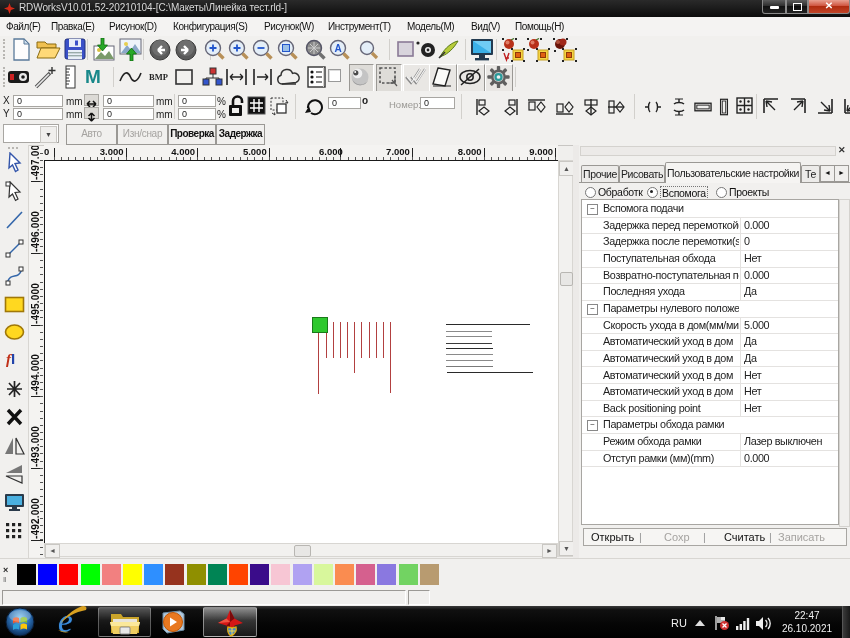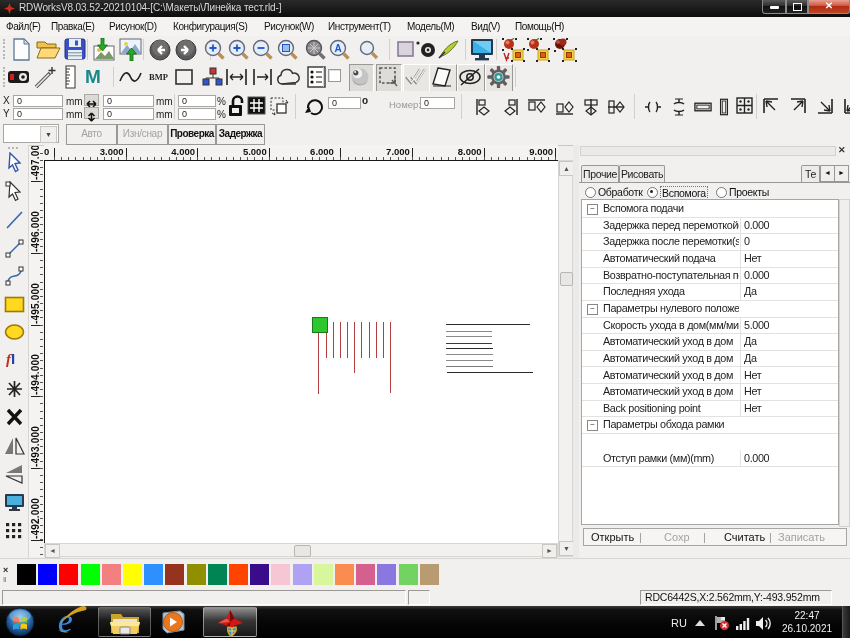--- a/index.html
+++ b/index.html
@@ -78,21 +78,21 @@
 .tbtn{position:absolute;top:1px;height:30px;border-radius:2px;}
 #traytext{color:#eee;font-size:11px;}
 </style>
 </head>
 <body>
 
 <div class="abs" id="titlebar"></div>
 <svg class="abs" id="appicon" viewBox="0 0 12 12">
     <path d="M6 0 L7.6 4.4 L12 6 L7.6 7.6 L6 12 L4.4 7.6 L0 6 L4.4 4.4 Z" fill="#d42a18"></path>
   </svg>
-<div class="abs" id="titletext">RDWorksV8.03.52-20210104-[C:\Макеты\Линейка тест.rld-]</div>
+<div class="abs" id="titletext">RDWorksV10.01.52-20210104-[C:\Макеты\Линейка тест.rld-]</div>
 <div class="abs winbtn" id="btnmin">
     <div style="width:9px;height:3px;background:#fff;margin:6px auto 0;border-radius:1px;"></div>
   </div>
 <div class="abs winbtn" id="btnmax">
     <div style="width:7px;height:6px;border:1.5px solid #fff;margin:2.5px auto 0;background:rgba(0,0,0,0.2);"></div>
   </div>
 <div class="abs winbtn" id="btnclose">
     <span style="font-size:10px;line-height:12px">✕</span>
   </div>
 
@@ -550,21 +550,21 @@
 <div class="abs" id="rulercorner"></div>
 <div class="abs" id="hruler">
     <div style="position:absolute;left:9.9px;top:3px;width:1px;height:12px;background:#222;"></div>
     <div style="position:absolute;left:81.5px;top:3px;width:1px;height:12px;background:#222;"></div>
     <div style="position:absolute;left:47.5px;top:1px;width:32px;text-align:right;font-size:9.5px;font-weight:bold;color:#111;">3.000</div>
     <div style="position:absolute;left:153.1px;top:3px;width:1px;height:12px;background:#222;"></div>
     <div style="position:absolute;left:119.1px;top:1px;width:32px;text-align:right;font-size:9.5px;font-weight:bold;color:#111;">4.000</div>
     <div style="position:absolute;left:224.7px;top:3px;width:1px;height:12px;background:#222;"></div>
     <div style="position:absolute;left:190.7px;top:1px;width:32px;text-align:right;font-size:9.5px;font-weight:bold;color:#111;">5.000</div>
     <div style="position:absolute;left:296.3px;top:3px;width:1px;height:12px;background:#222;"></div>
-    <div style="position:absolute;left:262px;top:1px;width:32px;text-align:center;font-size:9.5px;font-weight:bold;color:#111;">6.000</div>
+    <div style="position:absolute;left:275px;top:1px;width:32px;text-align:left;font-size:9.5px;font-weight:bold;color:#111;">6.000</div>
     <div style="position:absolute;left:367.9px;top:3px;width:1px;height:12px;background:#222;"></div>
     <div style="position:absolute;left:333.9px;top:1px;width:32px;text-align:right;font-size:9.5px;font-weight:bold;color:#111;">7.000</div>
     <div style="position:absolute;left:439.5px;top:3px;width:1px;height:12px;background:#222;"></div>
     <div style="position:absolute;left:405.5px;top:1px;width:32px;text-align:right;font-size:9.5px;font-weight:bold;color:#111;">8.000</div>
     <div style="position:absolute;left:511.1px;top:3px;width:1px;height:12px;background:#222;"></div>
     <div style="position:absolute;left:477.1px;top:1px;width:32px;text-align:right;font-size:9.5px;font-weight:bold;color:#111;">9.000</div>
     <div style="position:absolute;left:0px;top:1px;font-size:9.5px;font-weight:bold;color:#111;">0</div>
     <div style="position:absolute;left:9.9px;top:12px;width:1px;height:3px;background:#555;"></div>
     <div style="position:absolute;left:17.1px;top:12px;width:1px;height:3px;background:#555;"></div>
     <div style="position:absolute;left:24.2px;top:12px;width:1px;height:3px;background:#555;"></div>
@@ -743,20 +743,21 @@
   <div class="thumb" style="left:249px;top:1px;width:15px;height:10px;"></div>
   <div class="scrbtn" style="right:0;top:0;width:13px;height:12px;line-height:12px;">►</div>
 </div>
 <div class="abs" id="splitter"></div>
 
 <div class="abs" id="rpanel">
   <div class="abs" id="rtopstrip"></div>
   <div class="abs" id="rclose">✕</div>
   <div class="tab" style="left:2px;width:38px;">Прочие</div>
   <div class="tab" style="left:40px;width:46px;">Рисовать</div>
+  <div class="tab active" style="left:86px;width:136px;">Пользовательские настройки</div>
   <div class="tab" style="left:222px;width:19px;overflow:hidden;">Те</div>
   <div class="abs" id="tabline"></div>
   <div class="spin" style="left:241px;">◄</div>
   <div class="spin" style="left:255px;">►</div>
   <div class="radio" style="left:6px;top:42px;"></div>
     <div class="rlabel" style="left:19px;top:41px;">Обработк</div>
   <div class="radio sel" style="left:68px;top:42px;"></div>
     <div class="rlabel" style="left:81px;top:41px;border:1px dotted #777;padding:0 1px;">Вспомога</div>
   <div class="radio" style="left:137px;top:42px;"></div>
     <div class="rlabel" style="left:150px;top:41px;">Проекты</div>
@@ -769,21 +770,21 @@
         <div class="nm">Задержка перед перемоткой(s)</div>
         <div class="vline"></div>
         <div class="val">0.000</div>
       </div>
       <div class="trow" style="top:33.3px;">
         <div class="nm">Задержка после перемотки(s)</div>
         <div class="vline"></div>
         <div class="val">0</div>
       </div>
       <div class="trow" style="top:49.949999999999996px;">
-        <div class="nm">Автоматический подача</div>
+        <div class="nm">Поступательная обхода</div>
         <div class="vline"></div>
         <div class="val">Нет</div>
       </div>
       <div class="trow" style="top:66.6px;">
         <div class="nm">Возвратно-поступательная под</div>
         <div class="vline"></div>
         <div class="val">0.000</div>
       </div>
       <div class="trow" style="top:83.25px;">
         <div class="nm">Последняя ухода</div>
@@ -820,20 +821,25 @@
         <div class="val">Нет</div>
       </div>
       <div class="trow" style="top:199.79999999999998px;">
         <div class="nm">Back positioning point</div>
         <div class="vline"></div>
         <div class="val">Нет</div>
       </div>
       <div class="trow" style="top:216.45px;">
         <div class="expander">−</div>
         <div class="nm">Параметры обхода рамки</div>
+      </div>
+      <div class="trow" style="top:233.09999999999997px;">
+        <div class="nm">Режим обхода рамки</div>
+        <div class="vline"></div>
+        <div class="val">Лазер выключен</div>
       </div>
       <div class="trow" style="top:249.74999999999997px;">
         <div class="nm">Отступ рамки (мм)(mm)</div>
         <div class="vline"></div>
         <div class="val">0.000</div>
       </div>
     </div>
   <div class="abs" id="rvstrip"></div>
   <div class="abs" id="redit"></div>
   <div class="rbot" style="left:12px;">Открыть</div>
@@ -866,21 +872,20 @@
     <div class="swatch" style="left:335.0px;background:#fa8c50;"></div>
     <div class="swatch" style="left:356.2px;background:#d5608e;"></div>
     <div class="swatch" style="left:377.4px;background:#8a78e0;"></div>
     <div class="swatch" style="left:398.6px;background:#72d362;"></div>
     <div class="swatch" style="left:419.8px;background:#b89b70;"></div>
   </div>
 
 <div class="abs" id="statusbar">
   <div class="sbox" style="left:2px;width:402px;"></div>
   <div class="sbox" style="left:408px;width:20px;"></div>
-  <div class="sbox" style="left:640px;width:186px;padding-left:4px;">RDC6442S,X:2.562mm,Y:-493.952mm</div>
 </div>
 
 <div class="abs" id="taskbar">
 <svg style="position:absolute;left:4px;top:0px" width="32" height="32" viewBox="0 0 32 32">
   <defs>
         <radialGradient id="orb" cx="50%" cy="35%" r="65%">
           <stop offset="0%" stop-color="#7ec4ef"></stop>
           <stop offset="55%" stop-color="#2a6cb0"></stop>
           <stop offset="100%" stop-color="#0a2a55"></stop>
         </radialGradient>

